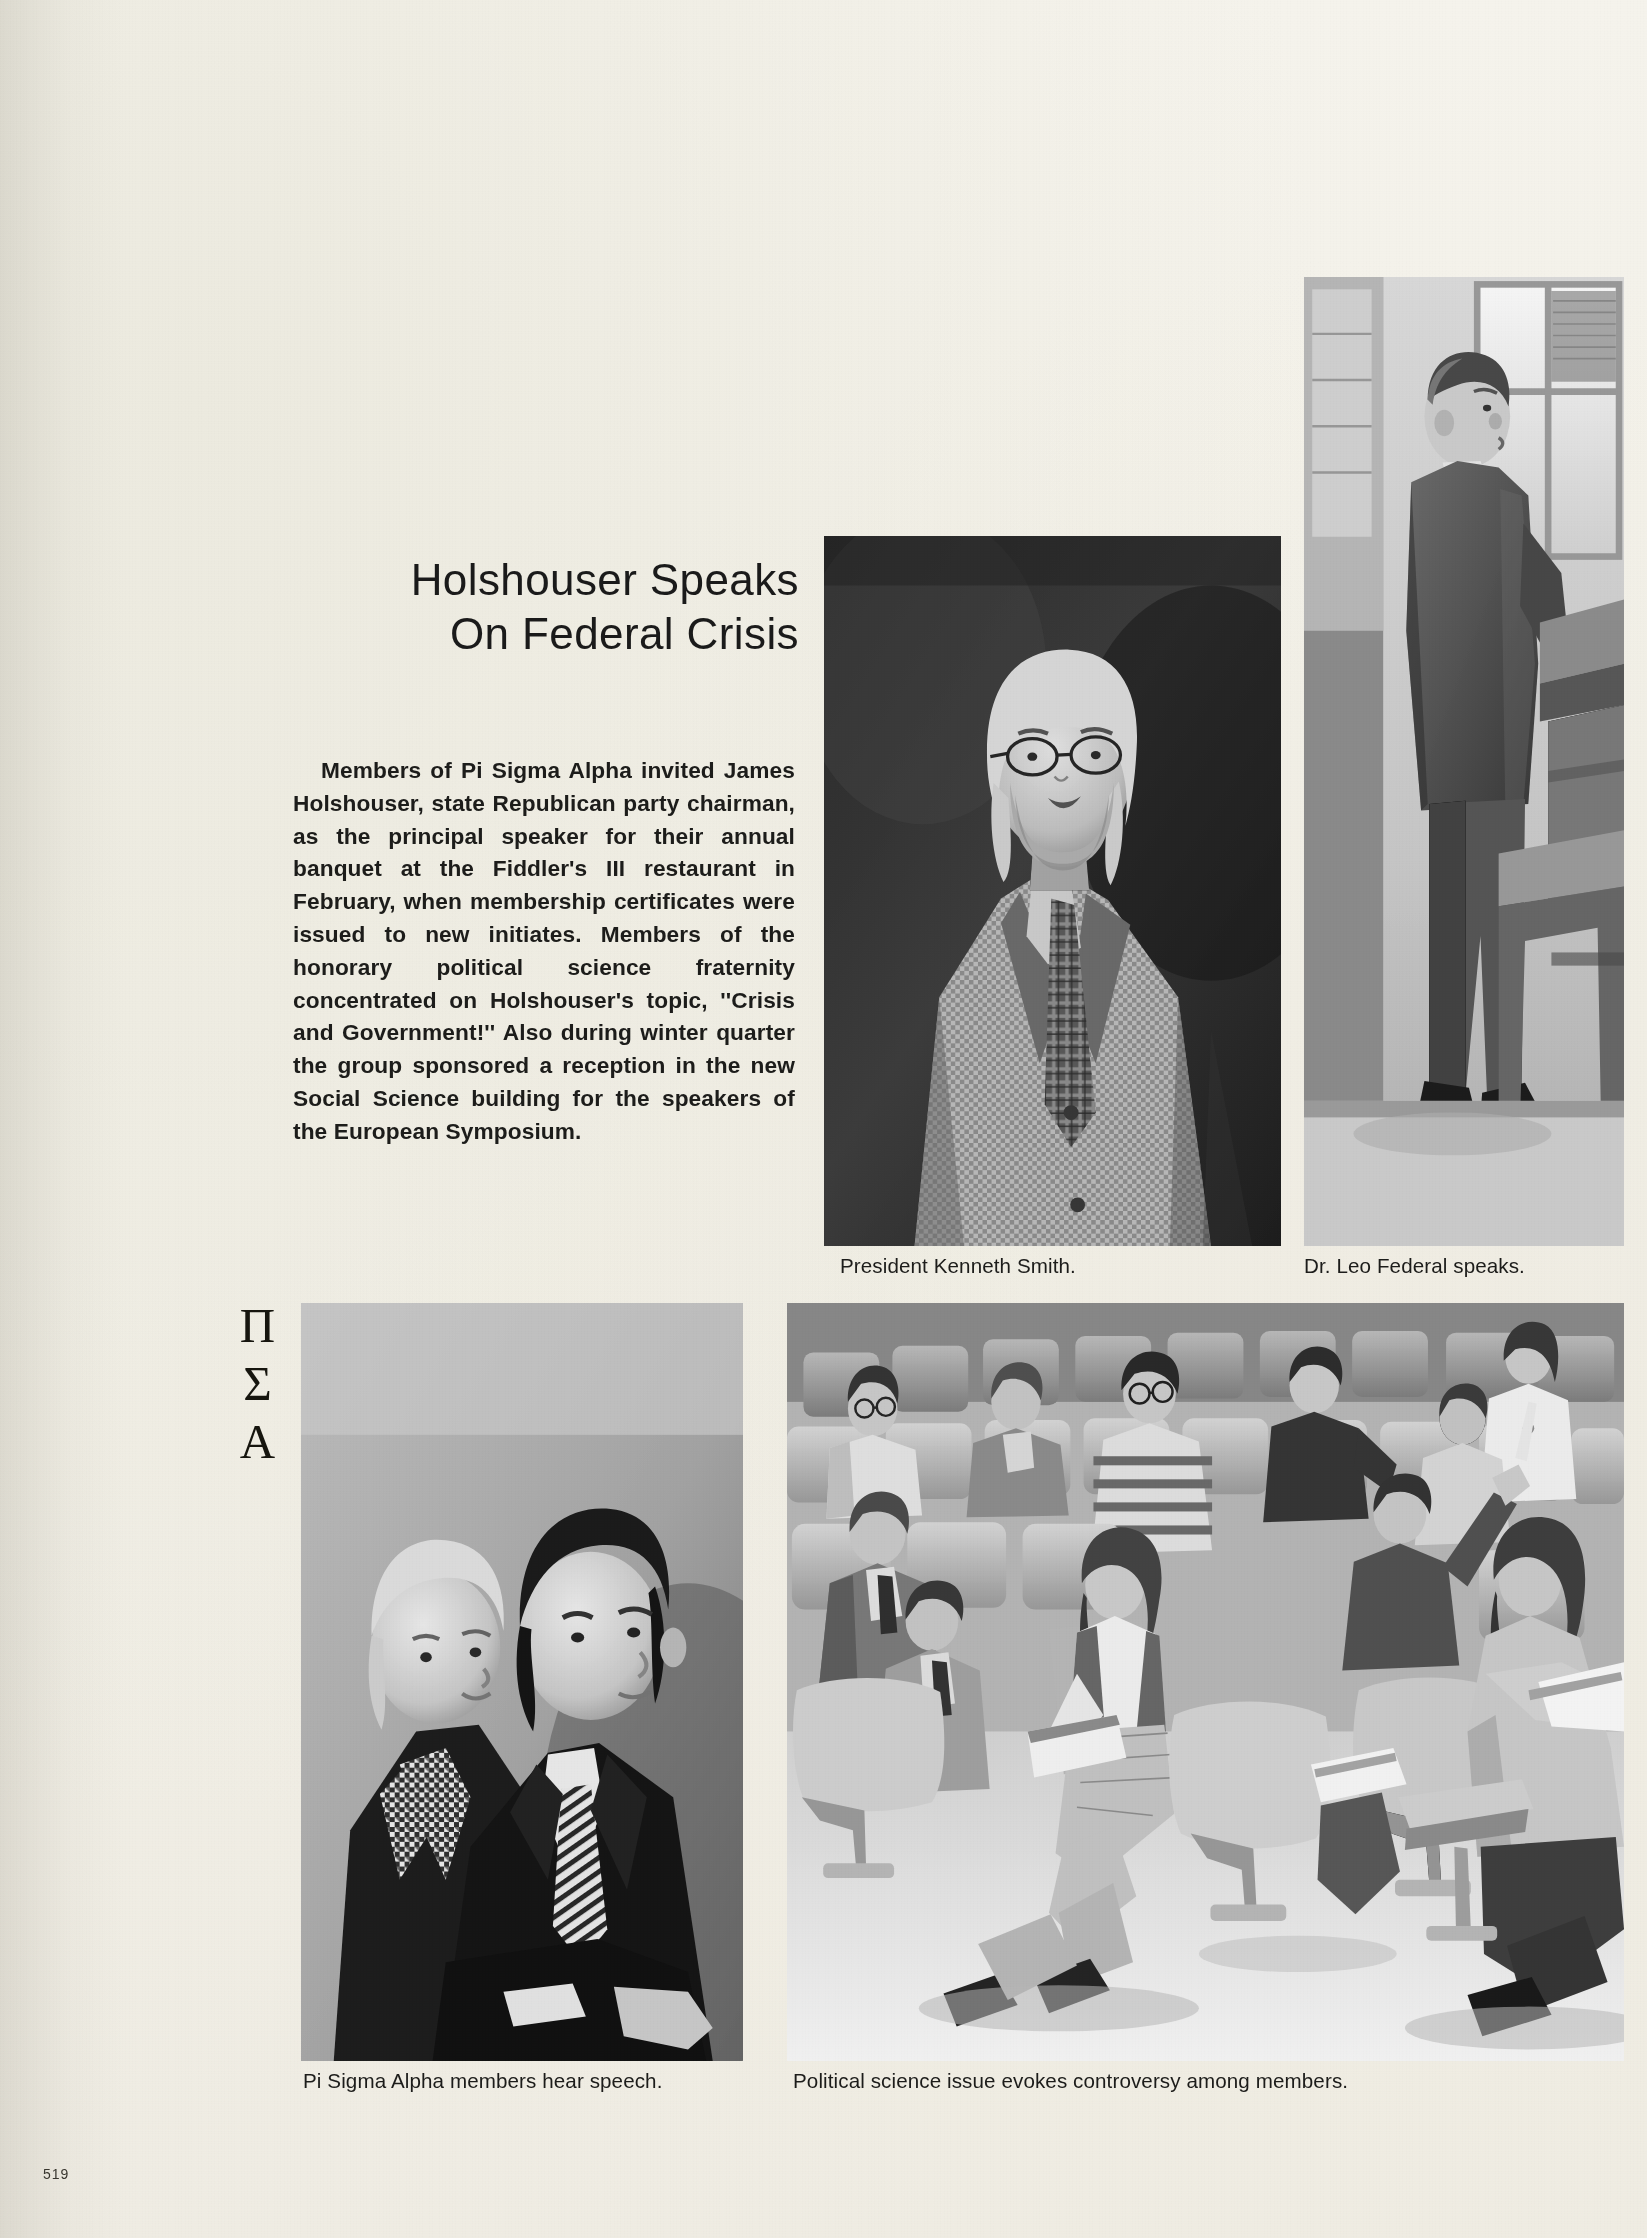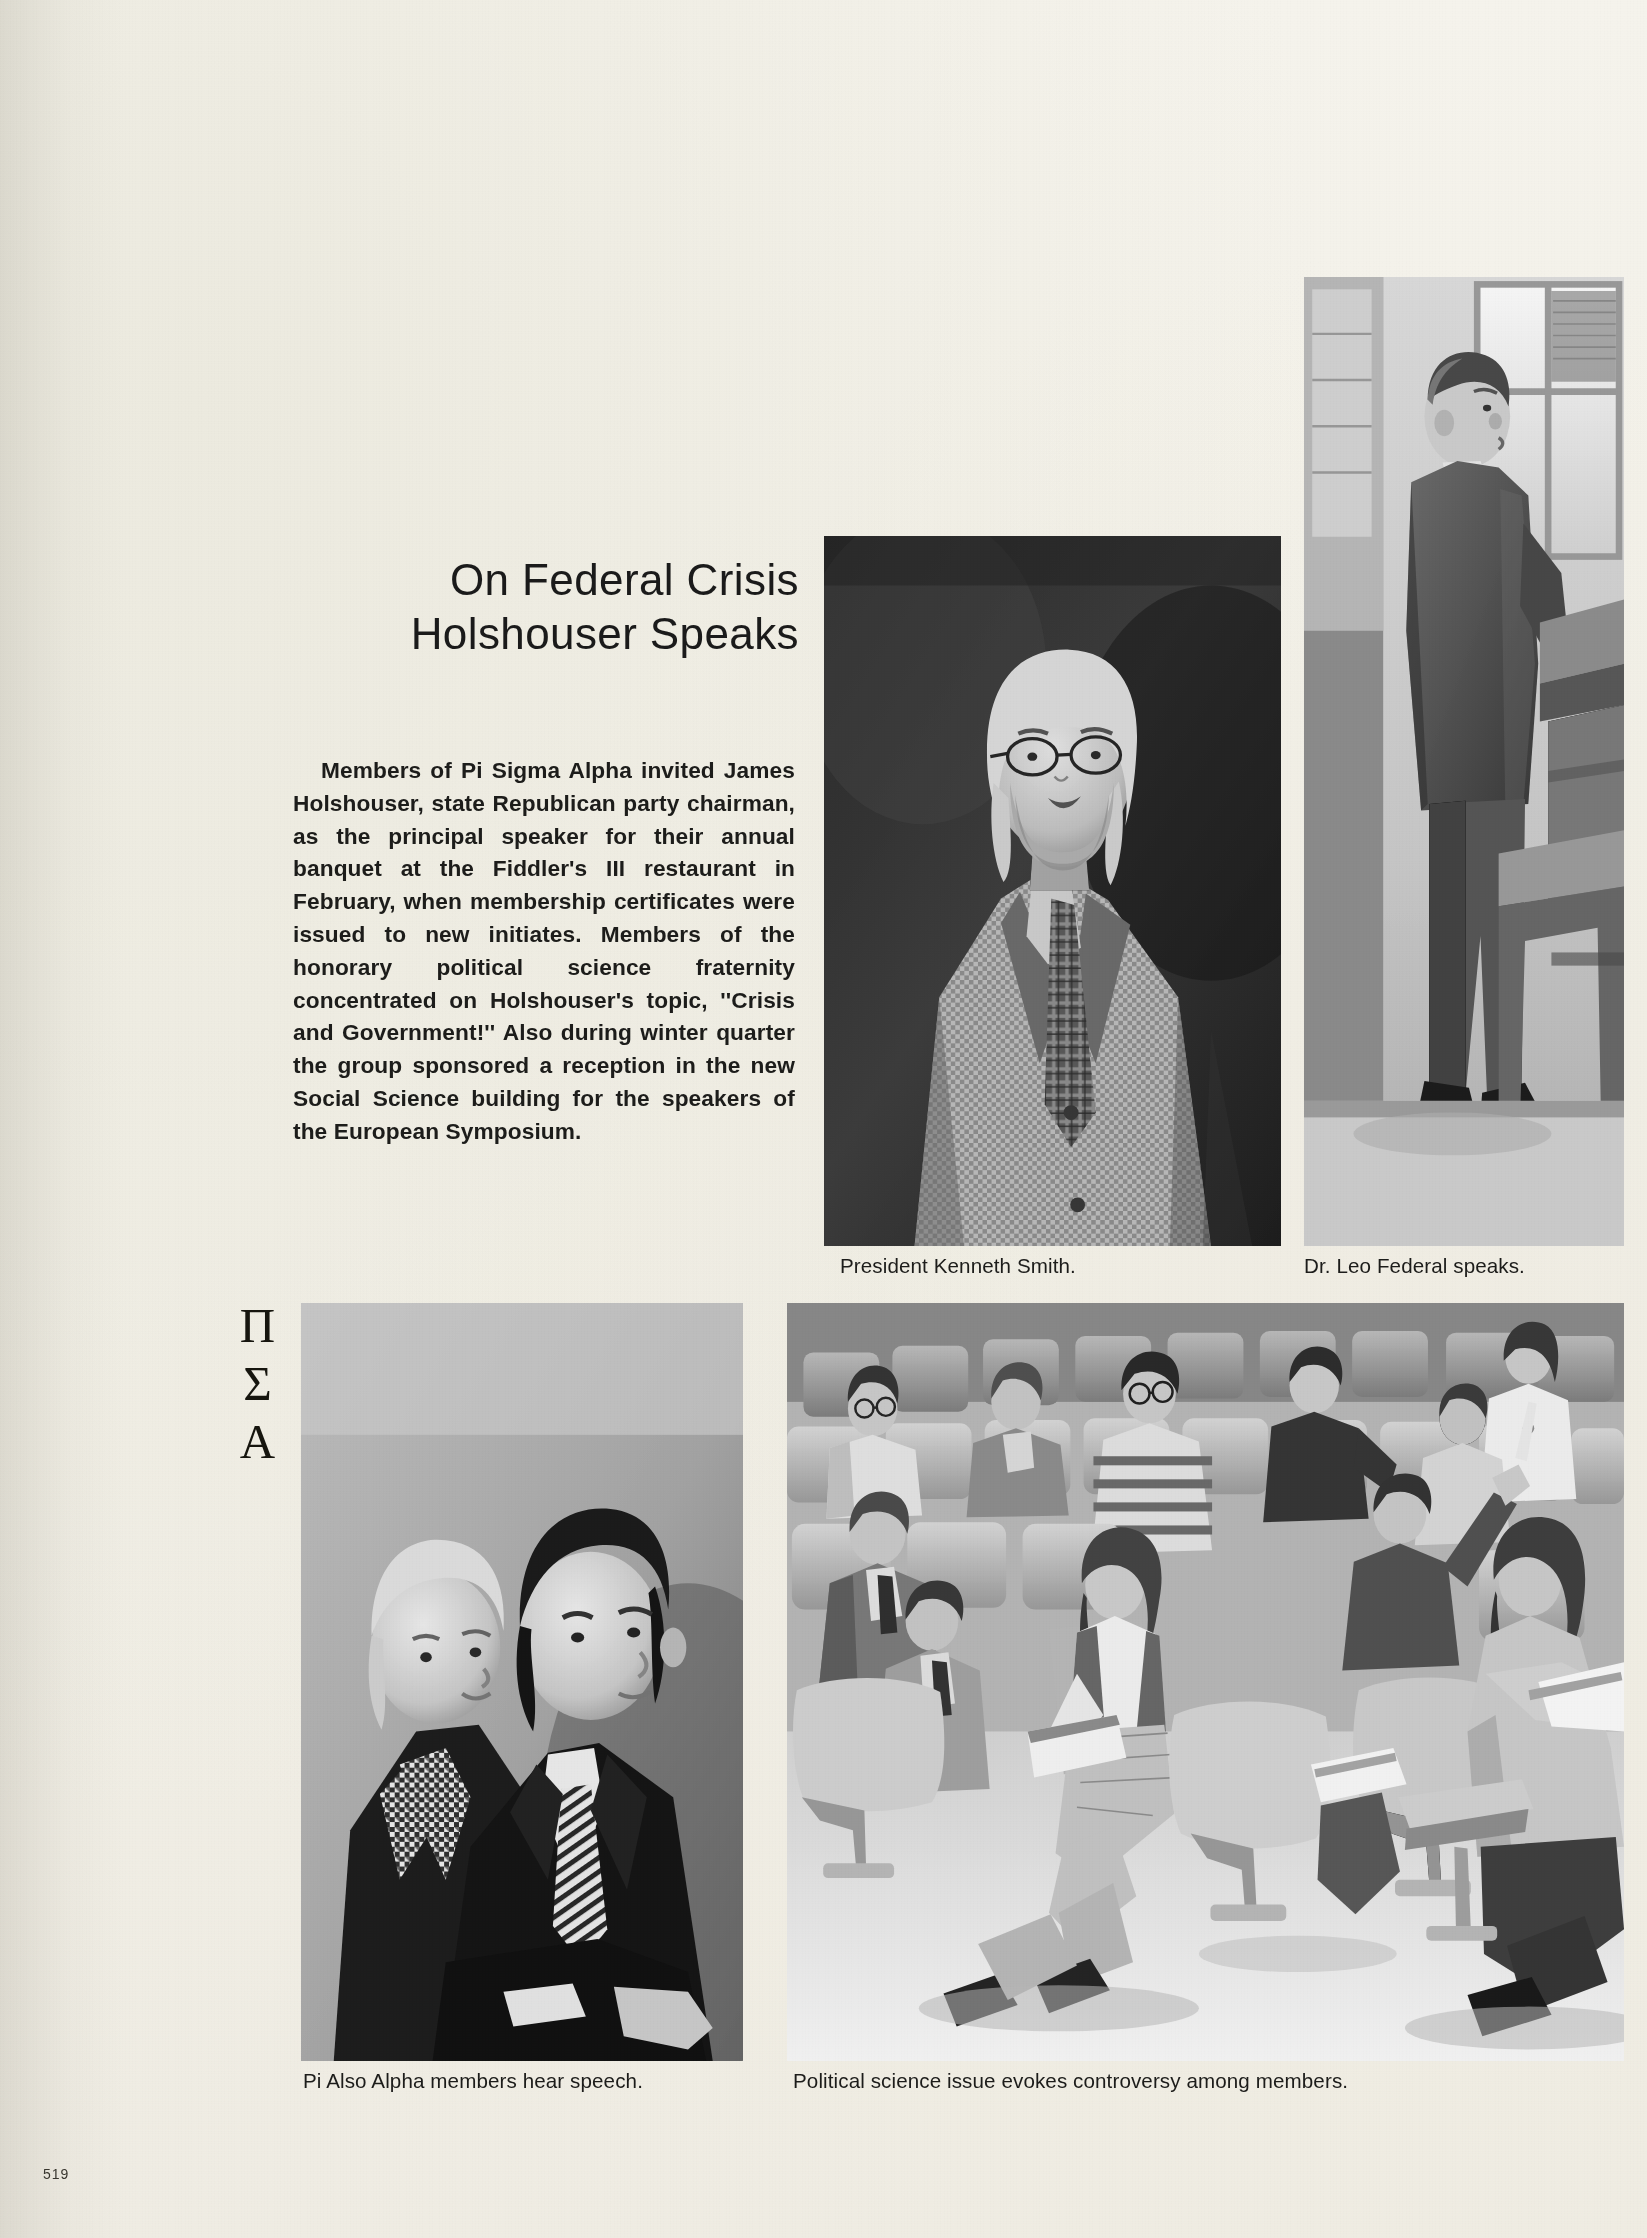--- a/index.html
+++ b/index.html
@@ -125,22 +125,22 @@
   }
 </style>
 </head>
 <body>
 
 <div id="page">
 
   <div id="gutter"></div>
 
   <div id="headline">
+    <span class="ln">Holshouser Speaks</span>
     <span class="ln">On Federal Crisis</span>
-    <span class="ln">Holshouser Speaks</span>
   </div>
 
   <div id="body-copy"><span class="indent"></span><span>Members of Pi Sigma Alpha invited James Holshouser, state Republican party chairman, as the principal speaker for their annual banquet at the Fiddler's III restaurant in February, when membership certificates were issued to new initiates. Members of the honorary political science fraternity concentrated on Holshouser's topic, ''Crisis and Government!'' Also during winter quarter the group sponsored a reception in the new Social Science building for the speakers of the European Symposium.</span></div>
 
   <div id="greek">
     <span>Π</span>
     <span>Σ</span>
     <span>Α</span>
   </div>
 
@@ -593,20 +593,20 @@
       <path d="M648 610 L722 594 L744 690 L690 742 L644 700 Z" fill="#5c5850"></path>
 
       <ellipse cx="330" cy="856" rx="170" ry="28" fill="#b9b5a8" opacity=".55"></ellipse>
       <ellipse cx="900" cy="880" rx="150" ry="26" fill="#b9b5a8" opacity=".55"></ellipse>
       <ellipse cx="620" cy="790" rx="120" ry="22" fill="#bebaae" opacity=".5"></ellipse>
     </svg>
   </div>
 
   <div class="caption" id="cap-smith">President Kenneth Smith.</div>
   <div class="caption" id="cap-jenkins">Dr. Leo Federal speaks.</div>
-  <div class="caption" id="cap-members">Pi Also Alpha members hear speech.</div>
+  <div class="caption" id="cap-members">Pi Sigma Alpha members hear speech.</div>
   <div class="caption" id="cap-crowd">Political science issue evokes controversy among members.</div>
 
   <div id="folio">519</div>
 
   <div id="grain"></div>
 </div>
 
 
 </body></html>

